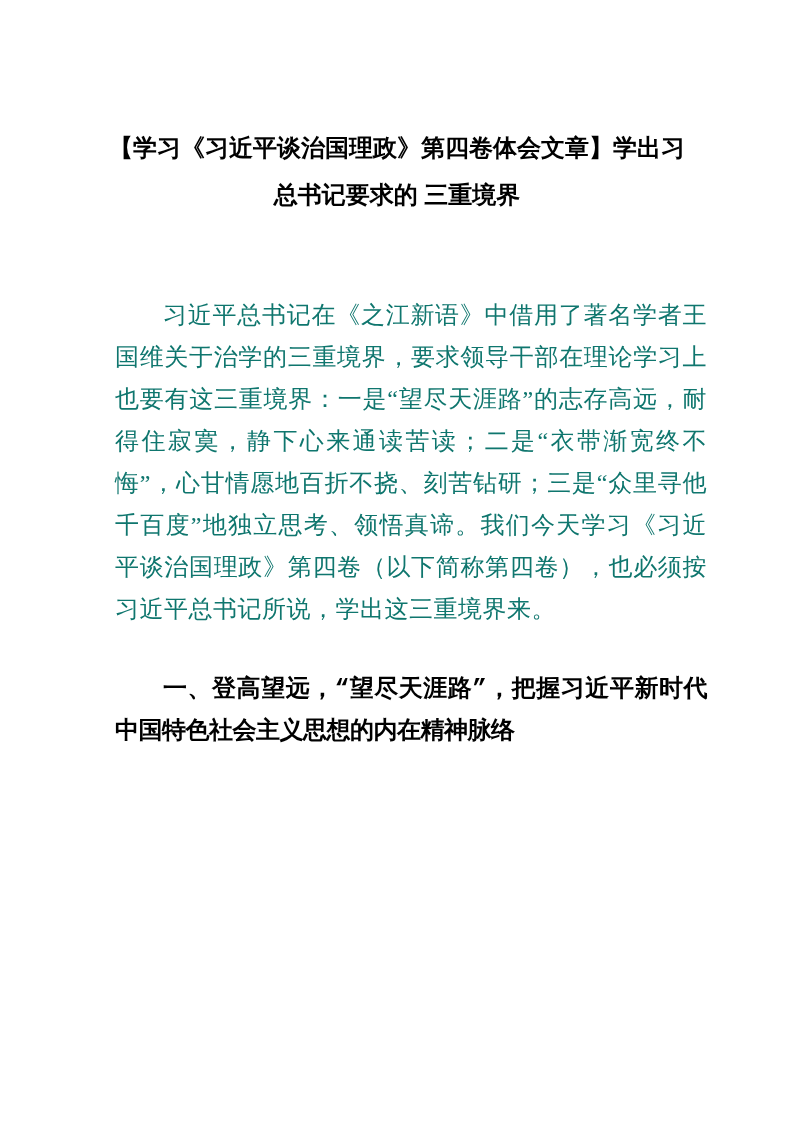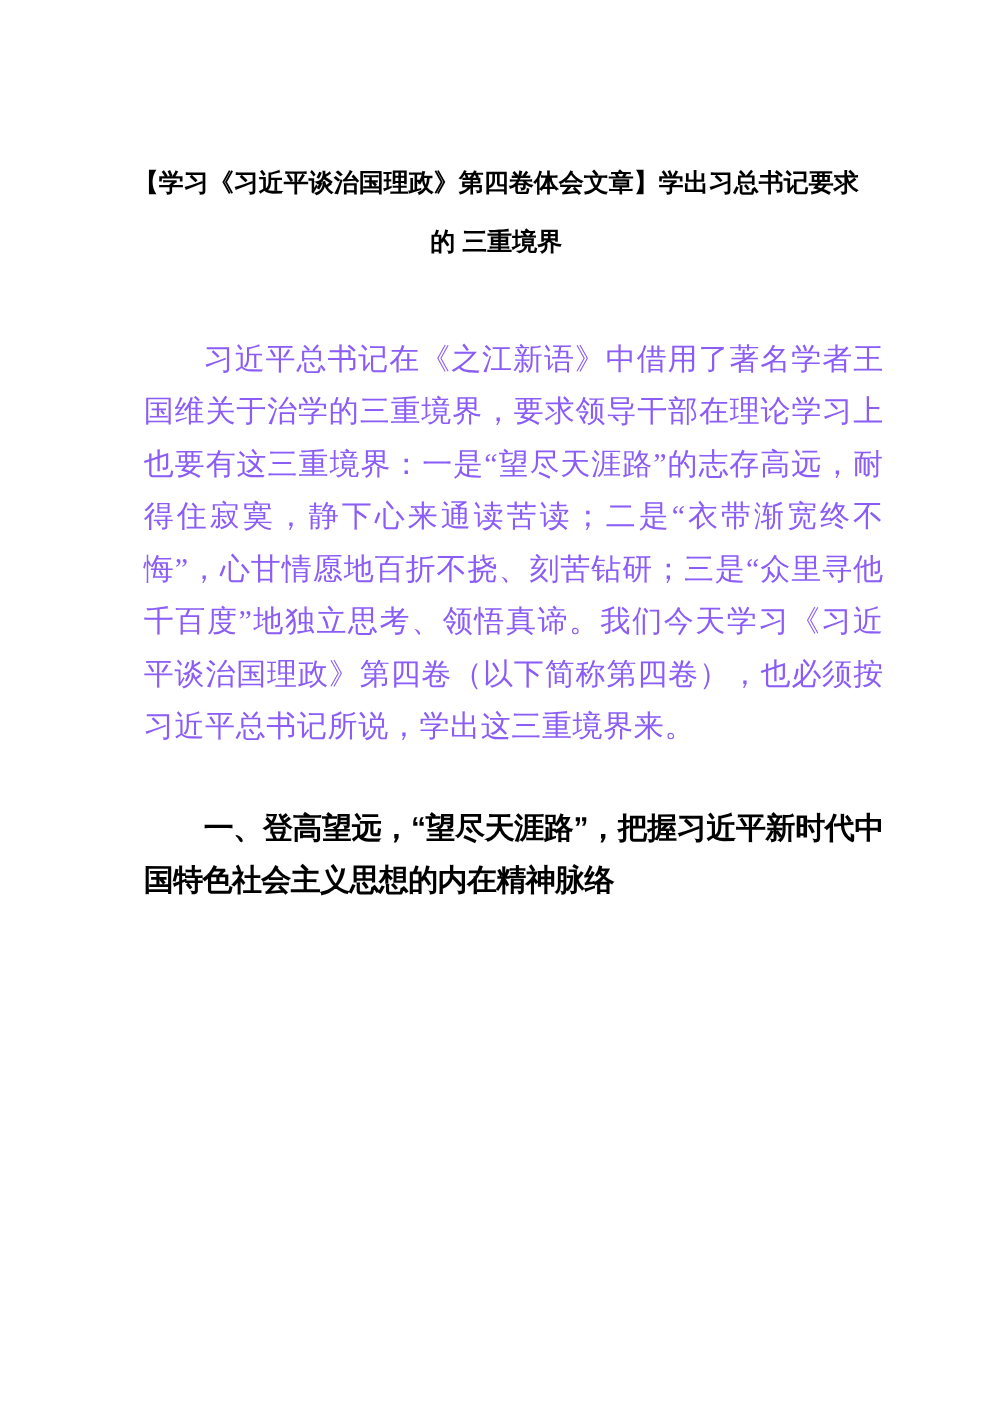--- a/index.html
+++ b/index.html
@@ -13,48 +13,48 @@
     height: 1122px;
     margin: 0 auto;
     background: #ffffff;
     box-sizing: border-box;
     padding-top: 124px;
     overflow: hidden;
     color: #000000;
   }
   .doc-title {
     width: 586px;
-    margin: 0 auto 49px auto;
+    margin: 0 auto 76px auto;
     font-family: "Liberation Sans", "DejaVu Sans", sans-serif;
     font-weight: bold;
-    font-size: 20px;
+    font-size: 24px;
     line-height: 47px;
     letter-spacing: 0px;
     text-align: center;
     word-break: break-all;
     color: #000000;
   }
   .doc-body {
     width: 592px;
     margin-left: 115px;
   }
   .body-para {
     margin: 0;
     font-family: "Liberation Serif", "DejaVu Serif", serif;
     font-size: 24px;
     line-height: 42px;
     letter-spacing: 0.5px;
     text-align: justify;
     text-indent: 48px;
     word-break: break-all;
-    color: #8b5cf6;
+    color: #0f766e;
   }
   .section-heading {
     margin: 39px 0 44px 0;
-    font-family: Liberation Sans, sans-serif;
+    font-family: Liberation Mono, monospace;
     font-weight: bold;
     font-size: 24px;
     line-height: 42px;
     letter-spacing: -0.5px;
     text-align: justify;
     text-indent: 48px;
     word-break: break-all;
     color: #000000;
   }
 </style>

